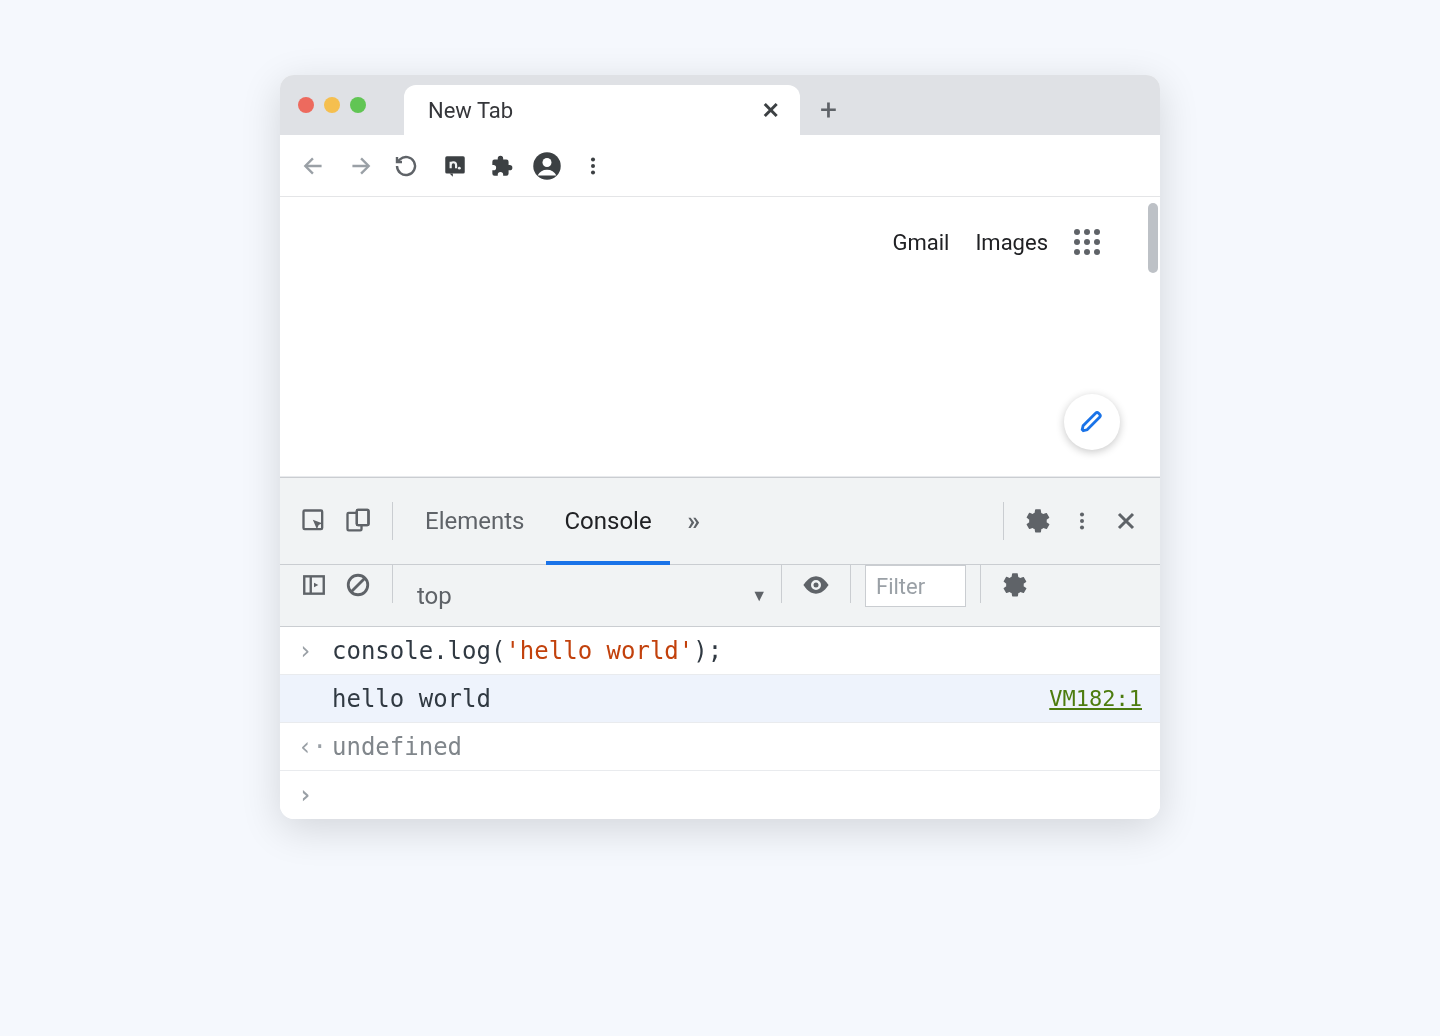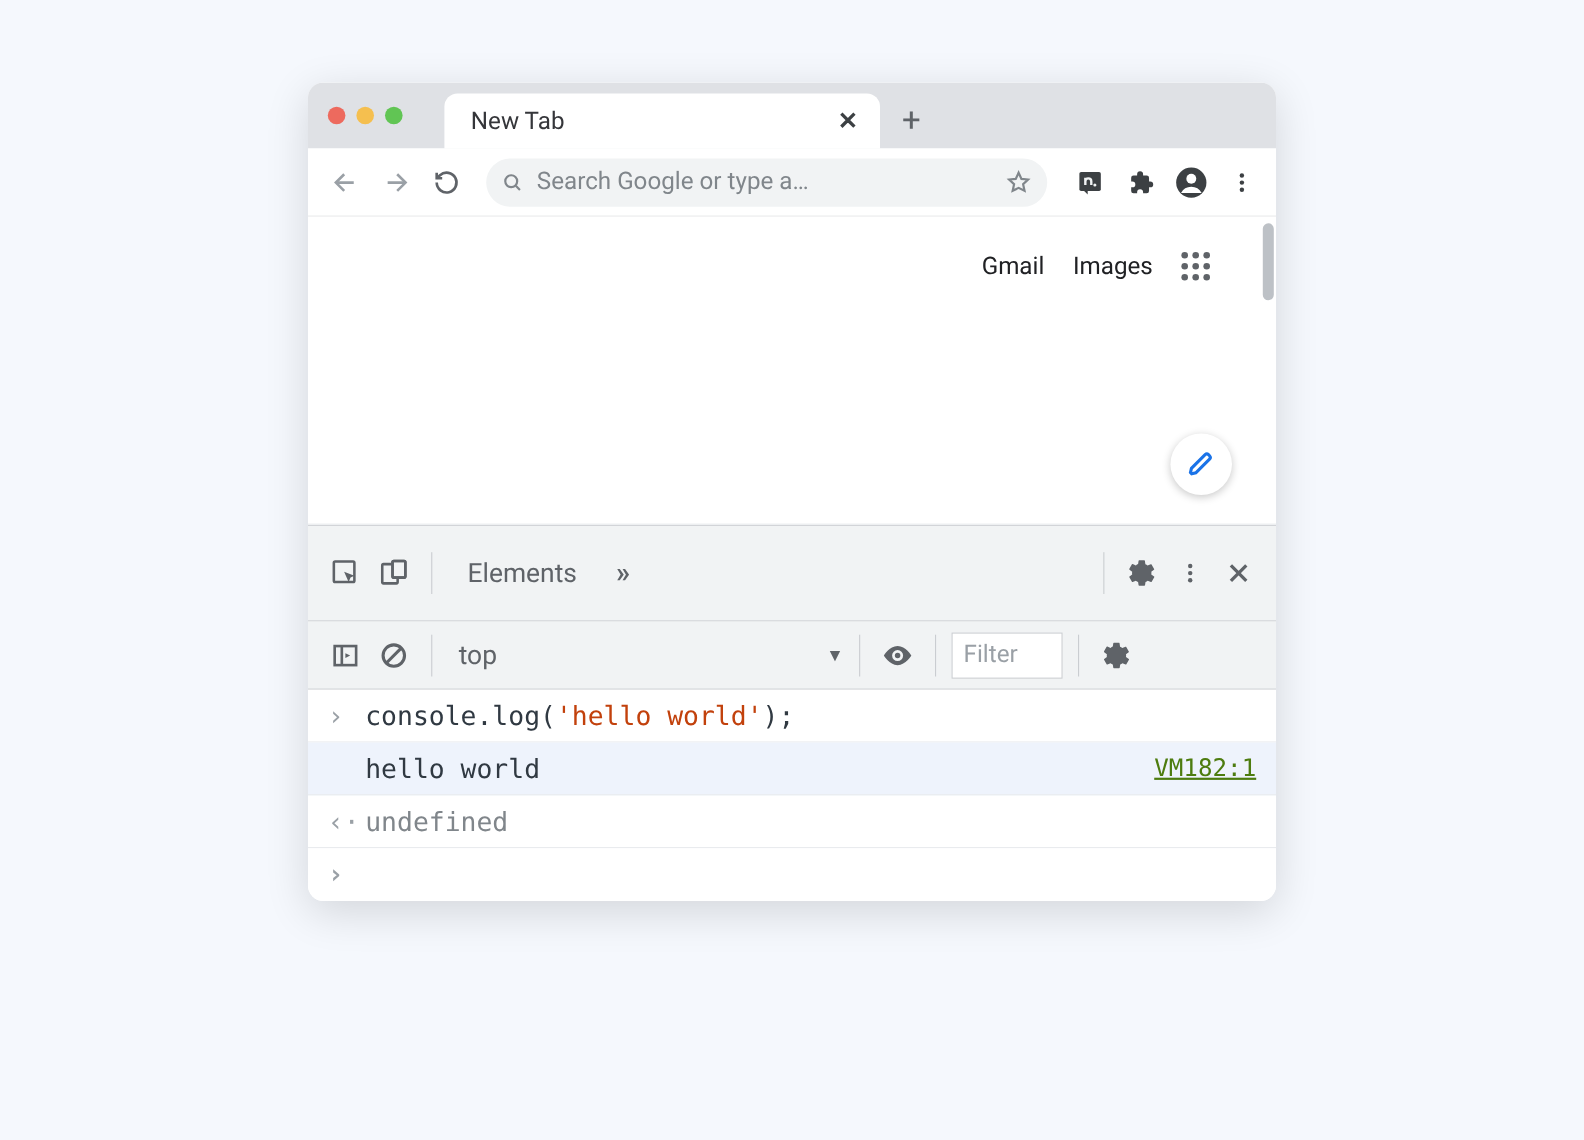--- a/index.html
+++ b/index.html
@@ -110,21 +110,21 @@
   }
   .dt-ic{ width:40px; height:40px; display:flex;align-items:center;justify-content:center; color:#5f6368; cursor:pointer;}
   .vsep{ width:1px; height:38px; background:#cacdd1; margin:0 10px;}
   .dt-tab{ font-size:24px; color:#5f6368; padding: 0 18px; height:100%; display:flex;align-items:center; cursor:pointer; position:relative;}
   .dt-tab.active{ color:#202124;}
   .dt-tab.active::after{content:""; position:absolute; left:0; right:0; bottom:-1px; height:4px; background:#1a73e8;}
   .dt-end{margin-left:auto; display:flex; align-items:center; gap:4px;}
   
   .dt-filter{
     height:62px; background:#f1f3f4; border-bottom:1px solid #cacdd1;
-    display:flex; align-items:center; padding: 0 14px; gap:4px;
+    display:flex; padding: 0 14px; gap:4px;
   }
   .ctx{
     flex:0 0 auto; display:flex; align-items:center; justify-content:space-between;
     font-size:24px; color:#5f6368; padding-left:10px; width: 360px;
   }
   .ctx .tri{font-size:16px;}
   .filterbox{
     width:101px; height:42px; border:1px solid #cacdd1; background:#fff;
     font-size:22px; color:#9aa0a6; display:flex; align-items:center; padding:0 10px;
   }
@@ -174,30 +174,20 @@
           <path d="M5 12h14"></path>
           <path d="M13 5l7 7-7 7"></path>
         </svg>
     </div>
     <div class="navbtn active">
       <svg width="24" height="24" viewBox="0 0 24 24" fill="none" stroke="currentColor" stroke-width="2.4">
           <path d="M3 12a9 9 0 1 0 3-6.7L3 8"></path>
           <path d="M3 3v5h5"></path>
         </svg>
     </div>
-    <div class="omnibox">
-      <svg class="search-icon" width="20" height="20" viewBox="0 0 24 24" fill="none" stroke="currentColor" stroke-width="2.4">
-          <circle cx="10.5" cy="10.5" r="6.5"></circle>
-          <path d="M20 20l-4.5-4.5"></path>
-        </svg>
-      <span class="ph">Search Google or type a…</span>
-      <svg class="star" width="24" height="24" viewBox="0 0 24 24" fill="none" stroke="currentColor" stroke-width="2">
-          <path d="M12 3l2.6 5.6 6 .6-4.5 4.2 1.3 6L12 16.8 6.6 19.4l1.3-6L3.4 9.2l6-.6z"></path>
-        </svg>
-    </div>
     <div class="tbicon">
       <svg width="26" height="26" viewBox="0 0 24 24">
           <rect x="3" y="3" width="18" height="16" rx="1.5" fill="currentColor"></rect>
           <path d="M7 19l3 3v-3z" fill="currentColor"></path>
           <path d="M8 8v6M8 11c0-1.5 1-2.5 2.5-2.5S13 9.5 13 11v3" stroke="#f1f3f4" stroke-width="2" fill="none"></path>
           <circle cx="16" cy="14" r="1.3" fill="#f1f3f4"></circle>
         </svg>
     </div>
     <div class="tbicon">
       <svg width="26" height="26" viewBox="0 0 24 24" fill="currentColor">
@@ -253,20 +243,21 @@
     </div>
     <div class="dt-ic">
       <svg width="28" height="28" viewBox="0 0 24 24" fill="none" stroke="currentColor" stroke-width="2">
           <rect x="3" y="5" width="12" height="15" rx="1"></rect>
           <rect x="11" y="2.5" width="10" height="13" rx="1" fill="#f1f3f4"></rect>
           <rect x="11" y="2.5" width="10" height="13" rx="1"></rect>
         </svg>
     </div>
     <div class="vsep"></div>
     <div class="dt-tab">Elements</div>
+    <div class="dt-tab active">Console</div>
     <div class="dt-ic" style="font-size:26px;color:#5f6368;font-weight:600;">»</div>
     <div class="dt-end">
       <div class="vsep"></div>
       <div class="dt-ic">
         <svg width="28" height="28" viewBox="0 0 24 24" fill="currentColor">
             <path d="M12 8.5A3.5 3.5 0 1 0 12 15.5 3.5 3.5 0 1 0 12 8.5M19.4 13c0-.3.1-.7.1-1s0-.7-.1-1l2.1-1.6c.2-.1.2-.4.1-.6l-2-3.5c-.1-.2-.4-.3-.6-.2l-2.5 1a7.3 7.3 0 0 0-1.7-1l-.4-2.6A.5.5 0 0 0 14 2h-4a.5.5 0 0 0-.5.4l-.4 2.6c-.6.3-1.2.6-1.7 1l-2.5-1a.5.5 0 0 0-.6.2l-2 3.5c-.1.2-.1.5.1.6L4.5 11c0 .3-.1.7-.1 1s0 .7.1 1l-2.1 1.6c-.2.1-.2.4-.1.6l2 3.5c.1.2.4.3.6.2l2.5-1c.5.4 1.1.7 1.7 1l.4 2.6c0 .2.3.4.5.4h4c.2 0 .5-.2.5-.4l.4-2.6c.6-.3 1.2-.6 1.7-1l2.5 1c.2.1.5 0 .6-.2l2-3.5c.1-.2.1-.5-.1-.6z"></path>
           </svg>
       </div>
       <div class="dt-ic">
         <svg width="22" height="22" viewBox="0 0 24 24" fill="currentColor">

